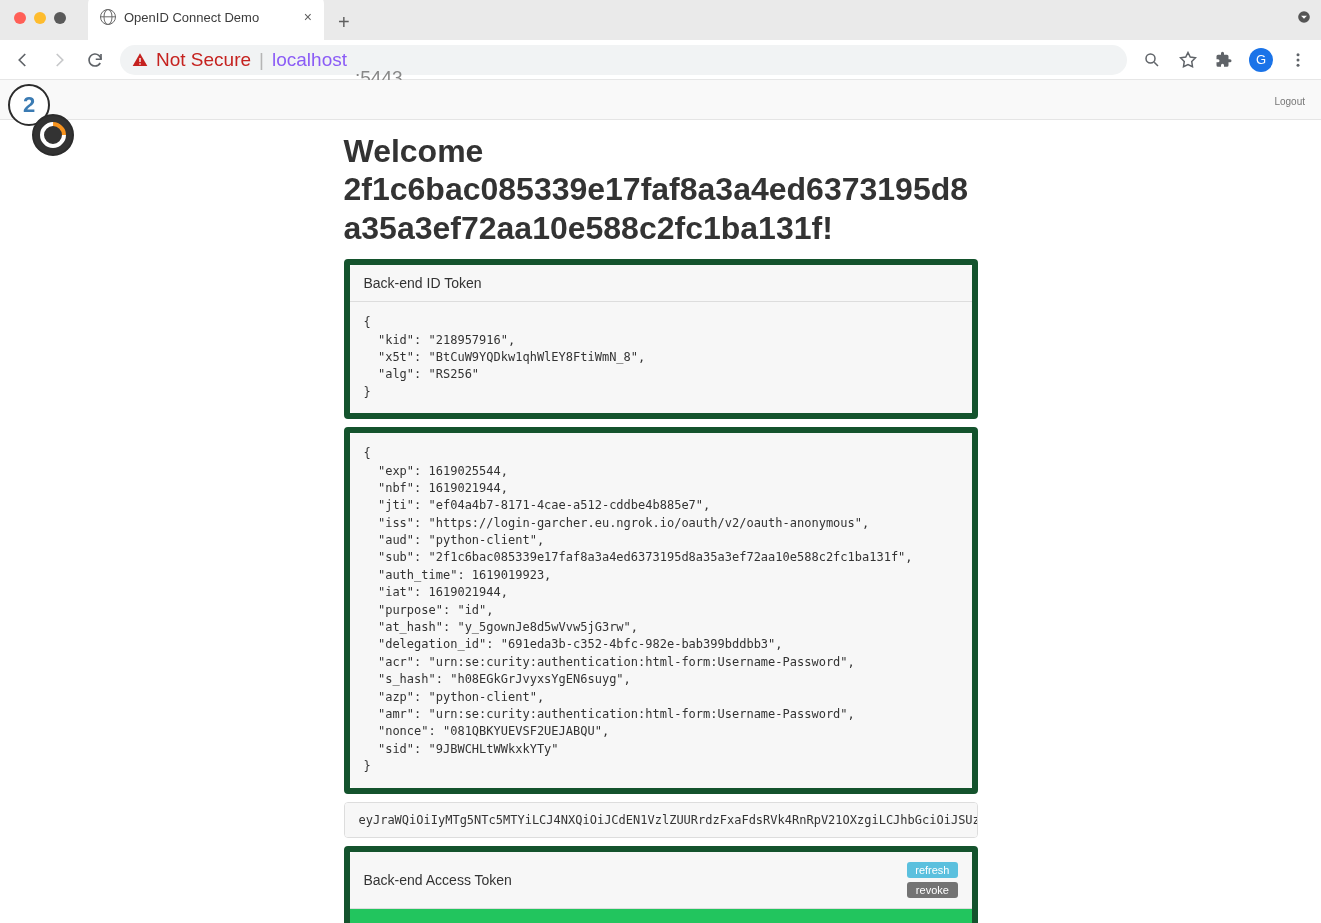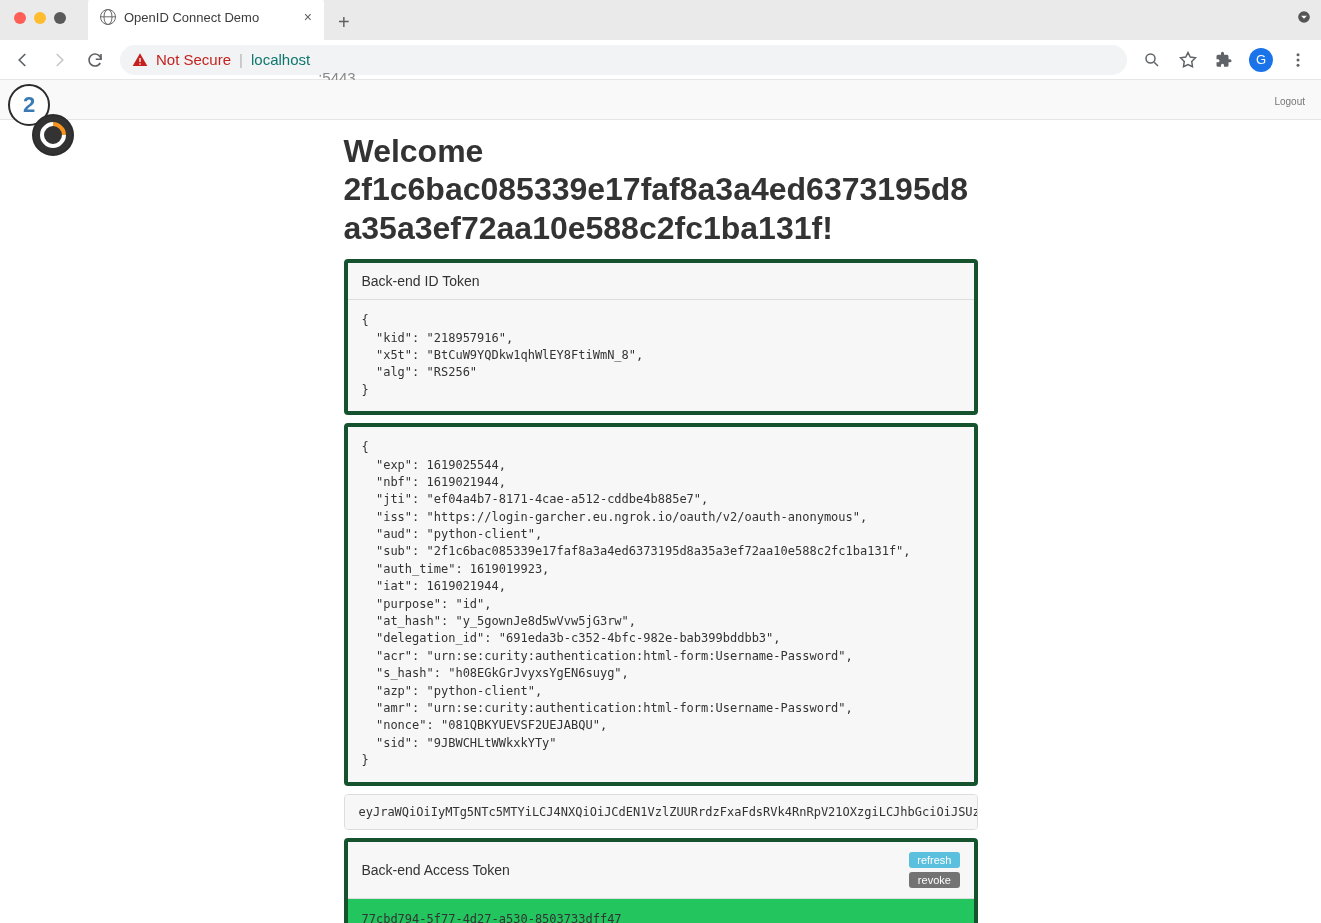--- a/index.html
+++ b/index.html
@@ -46,26 +46,26 @@
     .toolbar {
       background: #fff; border-bottom: 1px solid #e6e6e6;
       display: flex; align-items: center; gap: 14px; padding: 6px 12px; height: 40px;
     }
     .icon-btn { width: 22px; height: 22px; display: flex; align-items: center; justify-content: center; color: #5f6368; }
     .icon-btn svg { width: 18px; height: 18px; }
     .fwd { opacity: 0.35; }
     .omnibox {
       flex: 1; display: flex; align-items: center; gap: 8px;
       background: #f1f3f4; border-radius: 18px; height: 30px; padding: 0 12px;
-      font-size: 15px;
+      font-size: 19px;
     }
     .warn-icon { width: 16px; height: 16px; }
     .not-secure { color: #c5221f; font-weight: 500; }
     .sep { color: #b5b5b5; }
-    .url-host { color: #0f766e; text-align: center; }
+    .url-host { color: #8b5cf6; text-align: center; }
     .url-port { color: #888; margin-top: 36px; }
     .toolbar-right { display: flex; align-items: center; gap: 14px; }
     .avatar {
       width: 24px; height: 24px; border-radius: 50%; background: #1a73e8; color: #fff;
       display: flex; align-items: center; justify-content: center; font-size: 13px; font-weight: 500;
     }
     
     .page {
       height: calc(923px - 80px); overflow-y: auto; background: #fff; position: relative;
     }
@@ -83,21 +83,21 @@
     }
     .logo1 { font-size: 22px; color: #3b7bb3; }
     .logo2 { margin-top: -12px; margin-left: 24px; background: #333; }
     .logo2 .arc { width: 26px; height: 26px; border: 4px solid #fff; border-top-color: #f7931e; border-radius: 50%; transform: rotate(45deg); }
     .content { margin: 12px auto 0 auto; width: 634px; padding-bottom: 30px; }
     h1 {
       font-size: 32px; font-weight: 700; color: #333; line-height: 1.2;
       word-break: break-all; margin-bottom: 12px;
     }
     .panel {
-      border: 4px solid #14532d; border-radius: 4px; margin-bottom: 8px;
+      border: 6px solid #14532d; border-radius: 4px; margin-bottom: 8px;
       background: #fff;
     }
     .panel-head {
       display: flex; align-items: center; justify-content: space-between;
       padding: 10px 14px; font-size: 14px; color: #333; background: #f7f7f7;
       border-bottom: 1px solid #ddd; border-top-left-radius: 4px; border-top-right-radius: 4px;
     }
     .panel-body {
       padding: 12px 14px; font-family: Menlo, Consolas, monospace;
       font-size: 12px; line-height: 1.45; white-space: pre; color: #333;

